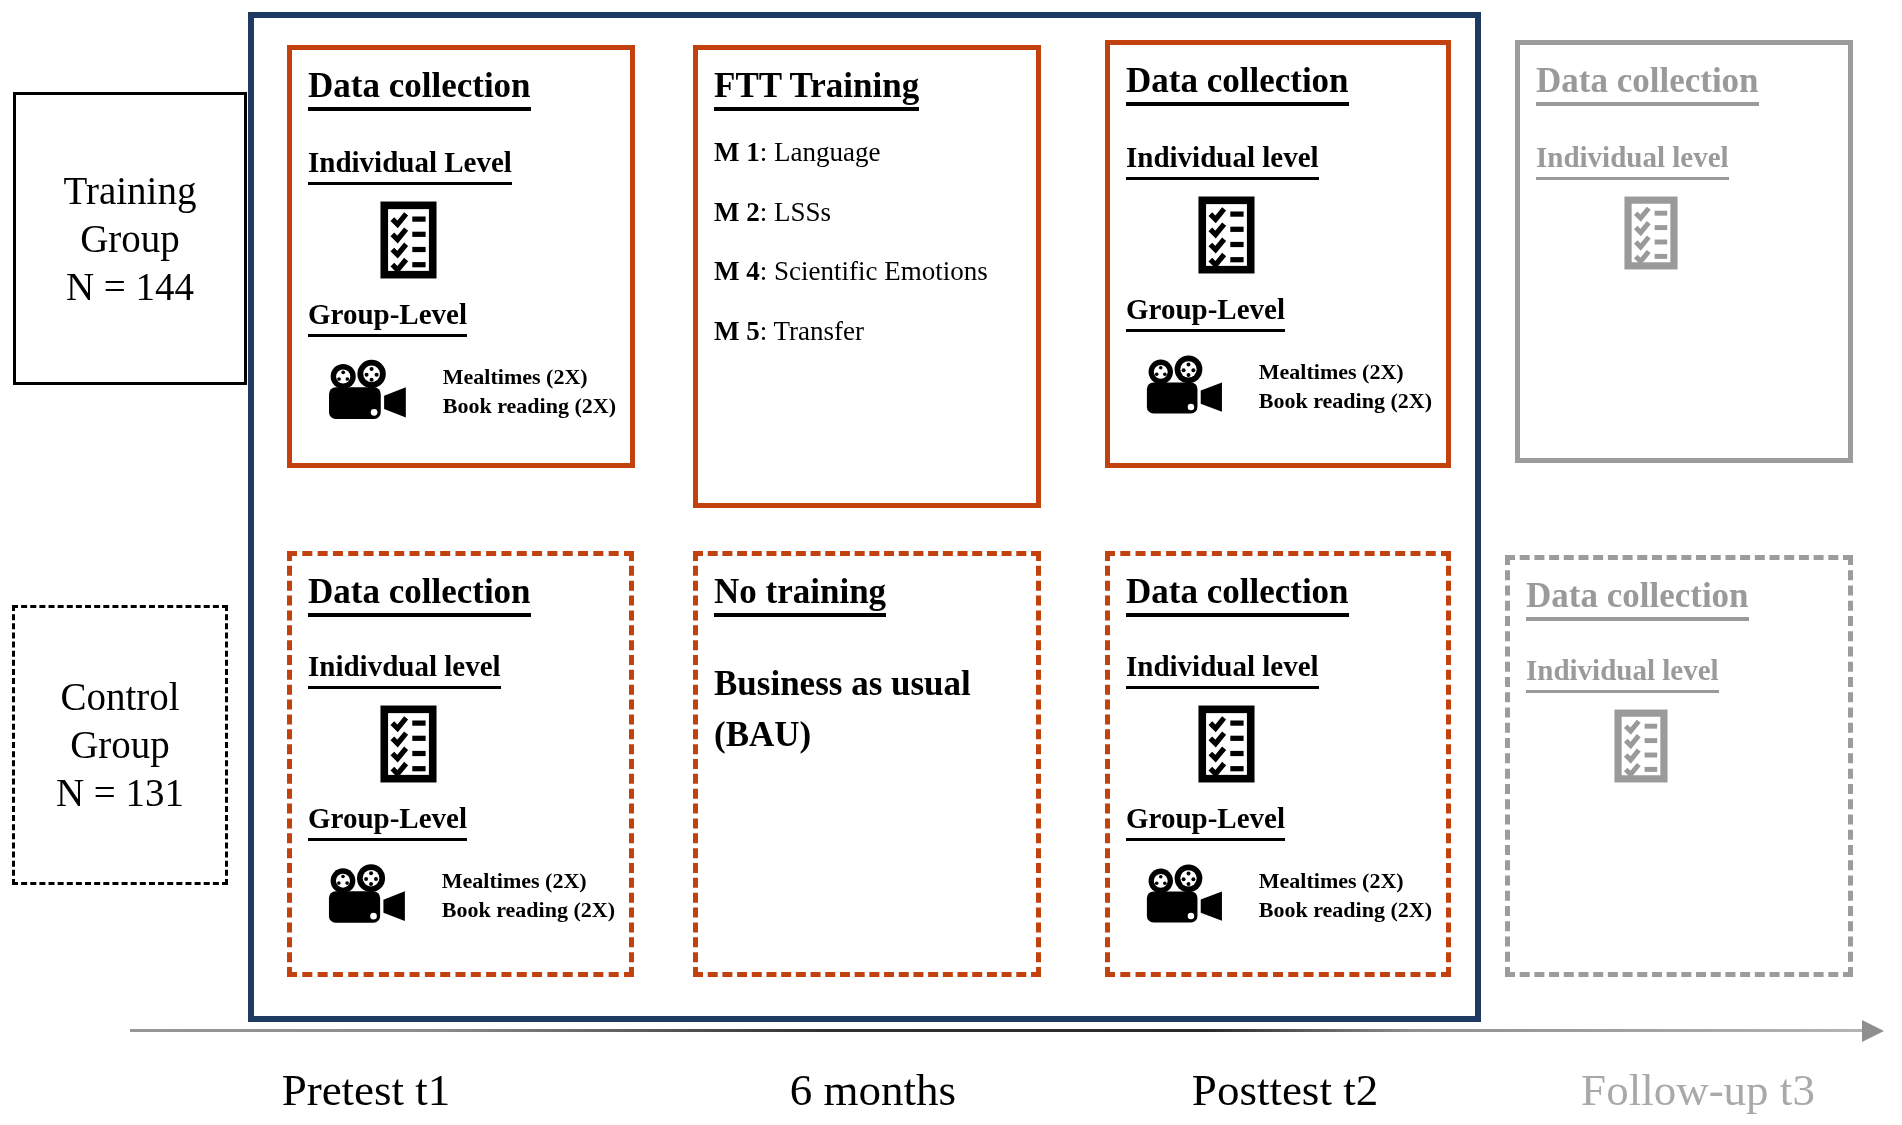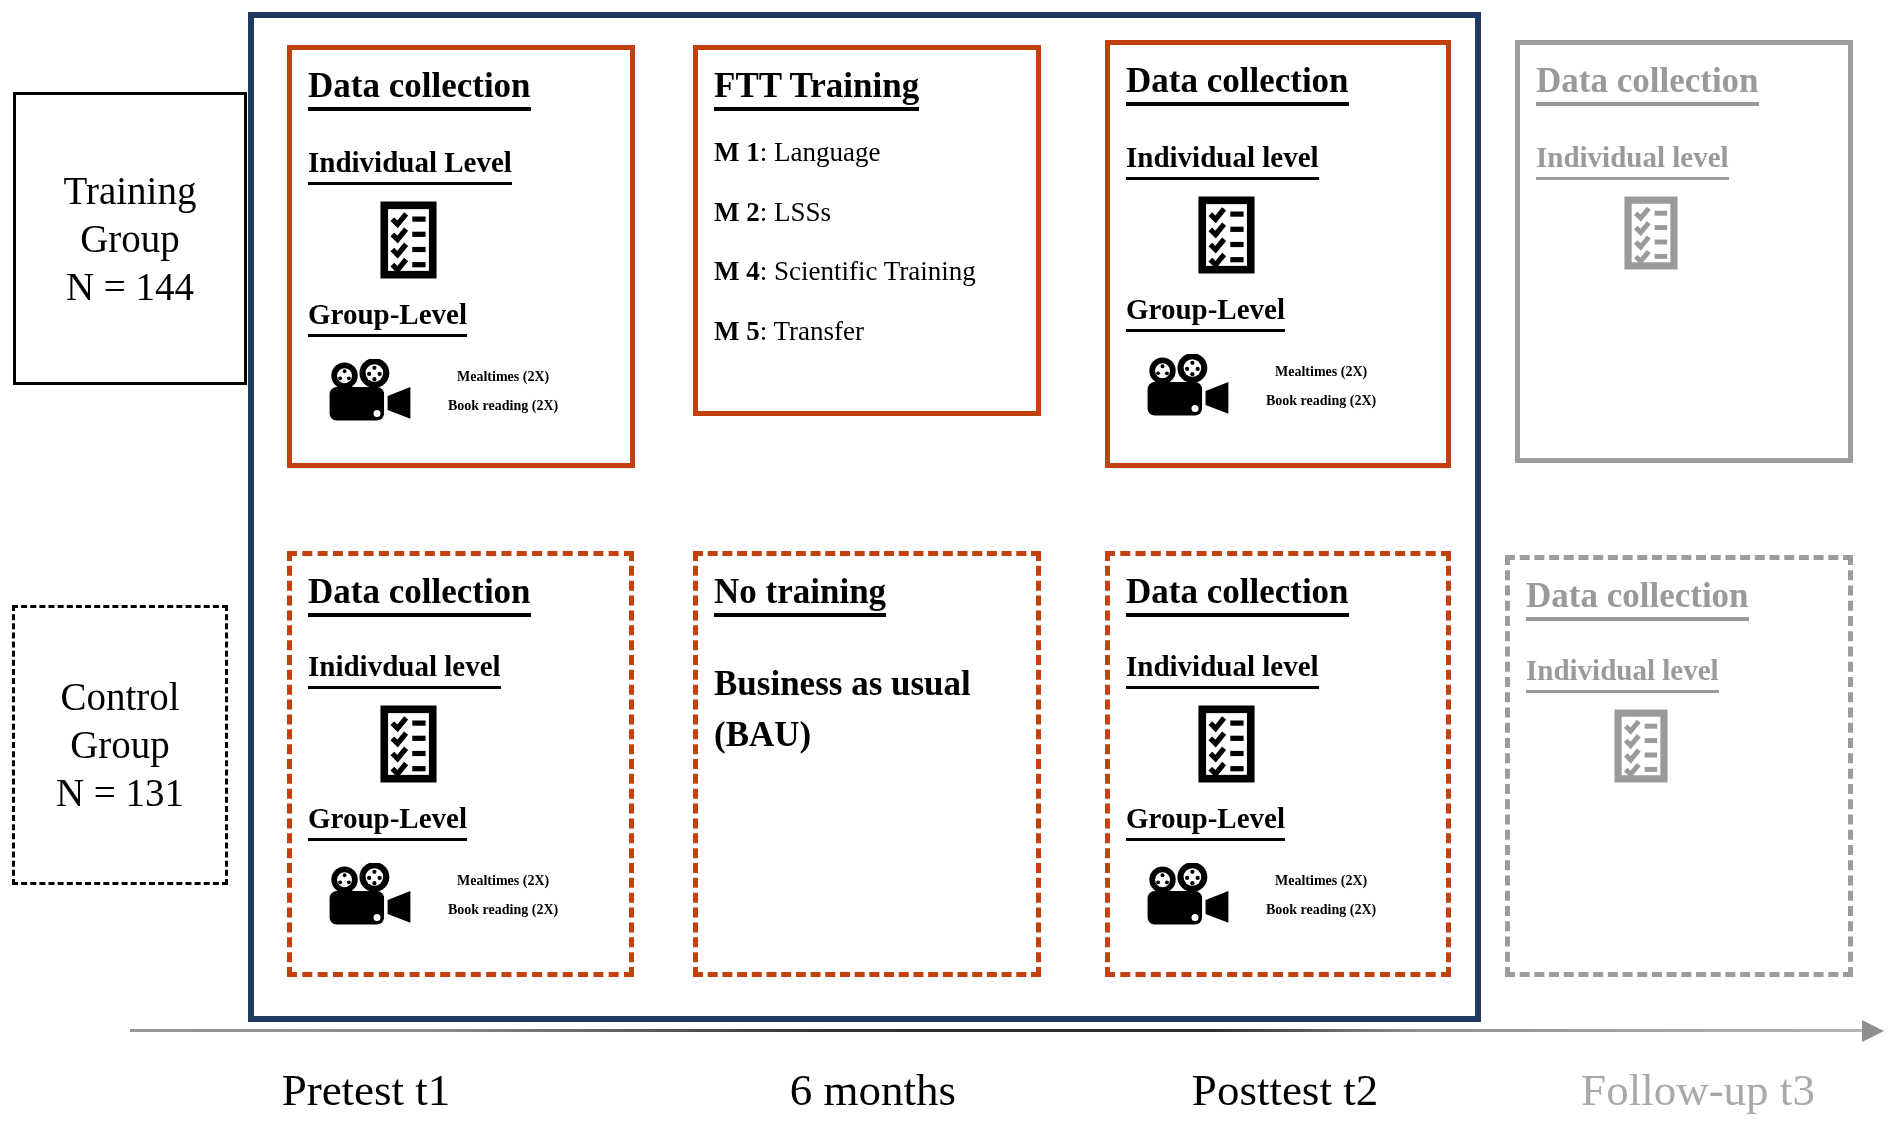--- a/index.html
+++ b/index.html
@@ -34,21 +34,21 @@
   .sub-row{margin-top:36px;}
   .sub-row.tight{margin-top:34px;}
   .sub-heading{
     display:inline-block; font-size:29px; font-weight:bold; line-height:1.1;
     border-bottom:3px solid currentColor; padding-bottom:3px;
   }
   .icon-row{margin-top:16px; margin-left:72px; line-height:0;}
   .cell.gray .icon-row{margin-left:88px;}
   .group-row{margin-top:20px;}
   .camera-row{margin-top:22px; display:flex; align-items:center; padding-left:16px; gap:32px;}
-  .video-labels{font-size:14px; font-weight:bold; line-height:29px; white-space:nowrap;text-align:center;}
+  .video-labels{font-size:22px; font-weight:bold; line-height:29px; white-space:nowrap;}
   .module{font-size:27px; line-height:1.32; margin-top:24px;}
   .module:first-of-type{margin-top:28px;}
   .module .mlabel{font-weight:bold;}
   .nt-body{font-size:35px; font-weight:bold; line-height:1.45; margin-top:42px; width:305px;}
   
   .timeline-line{
     left:130px; top:1029px; width:1737px; height:3px;
     background:linear-gradient(90deg,#979797 0%,#8a8a8a 18%,#303030 40%,#2a2a2a 62%,#909090 74%,#b4b4b4 100%);
   }
   .arrowhead{
@@ -123,25 +123,25 @@
             <circle cx="57" cy="23" r="2.4"></circle>
         </g>
       </svg>
       <div class="video-labels">
         <div>Mealtimes (2X)</div>
         <div>Book reading (2X)</div>
       </div>
     </div>
   </div>
 
-  <div class="abs cell" style="left:693px; top:45px; width:348px; height:371px;">
+  <div class="abs cell" style="left:693px; top:45px; width:348px; height:463px;">
     <div><span class="cell-title">FTT Training</span></div>
     <div class="module"><span class="mlabel">M 1</span><span>: Language</span></div>
     <div class="module"><span class="mlabel">M 2</span><span>: LSSs</span></div>
-    <div class="module"><span class="mlabel">M 4</span><span>: Scientific Training</span></div>
+    <div class="module"><span class="mlabel">M 4</span><span>: Scientific Emotions</span></div>
     <div class="module"><span class="mlabel">M 5</span><span>: Transfer</span></div>
   </div>
 
   <div class="abs cell" style="left:1105px; top:40px; width:346px; height:428px;">
     <div><span class="cell-title">Data collection</span></div>
     <div class="sub-row"><span class="sub-heading">Individual level</span></div>
     <div class="icon-row">
       <svg viewBox="0 0 60 82" width="57" height="78">
         <rect x="4.5" y="4.5" width="51" height="73" fill="none" stroke="currentColor" stroke-width="8"></rect>
         <g stroke="currentColor" stroke-width="5.5" fill="none">

